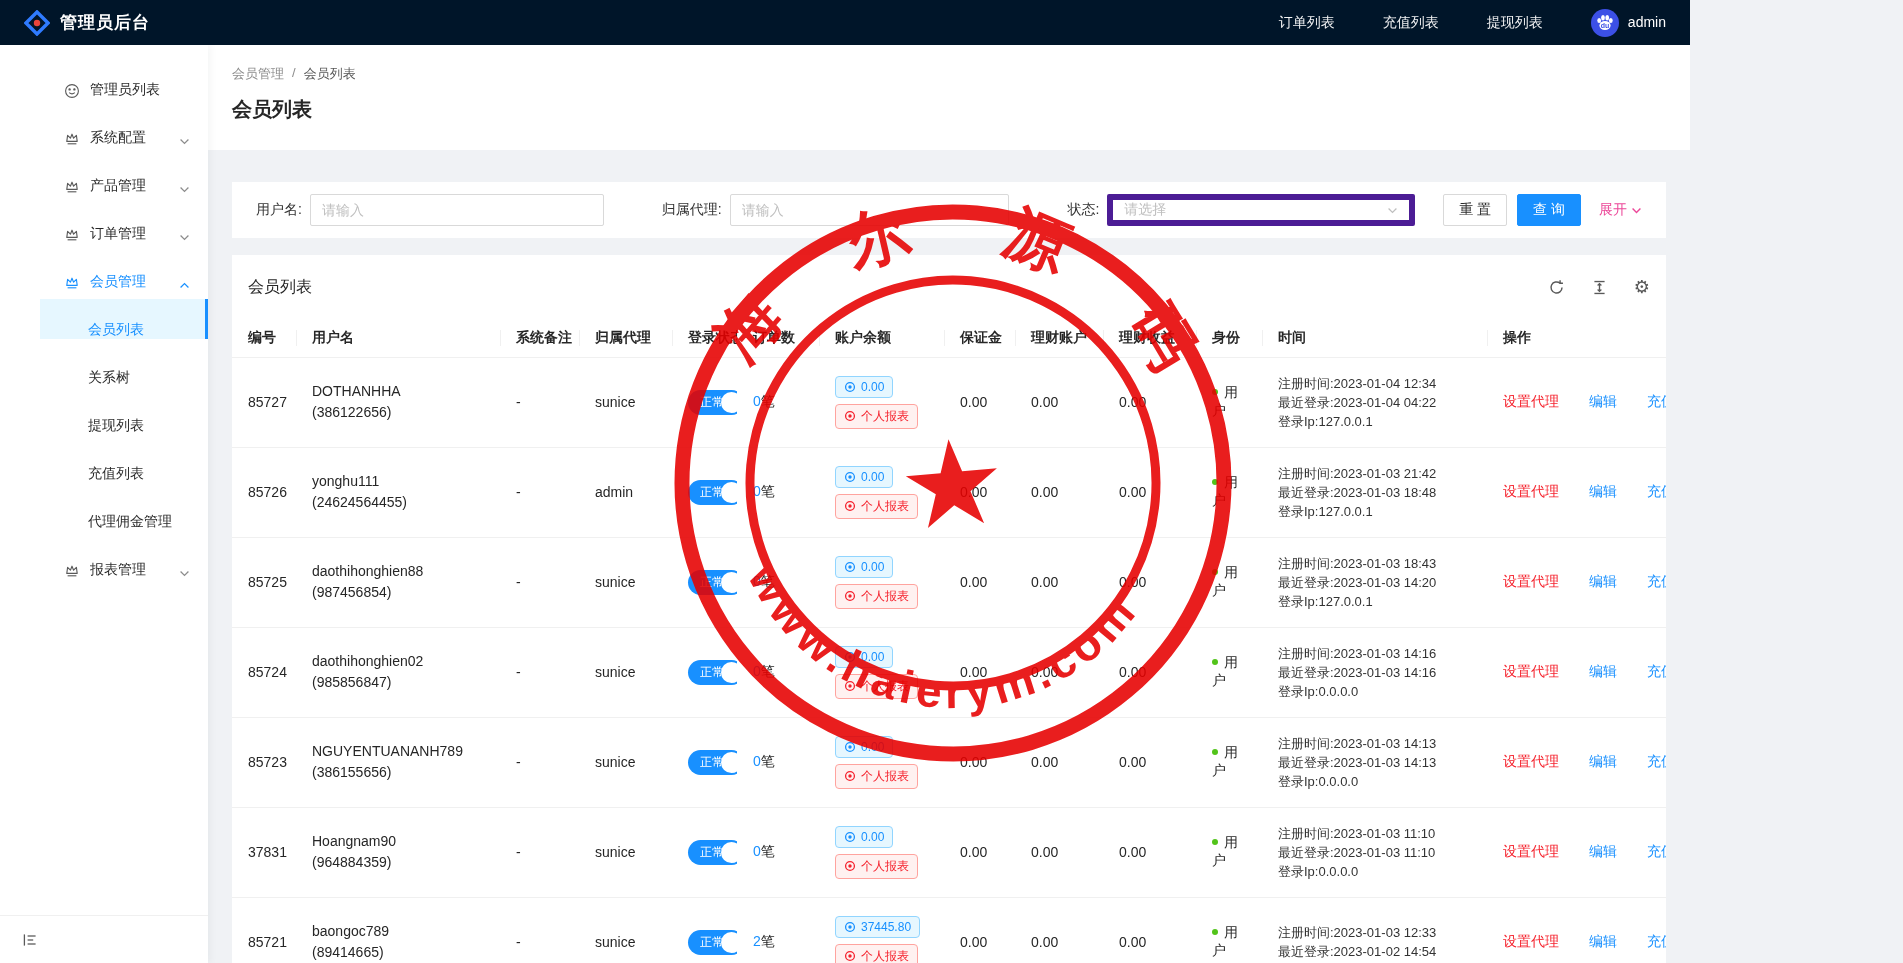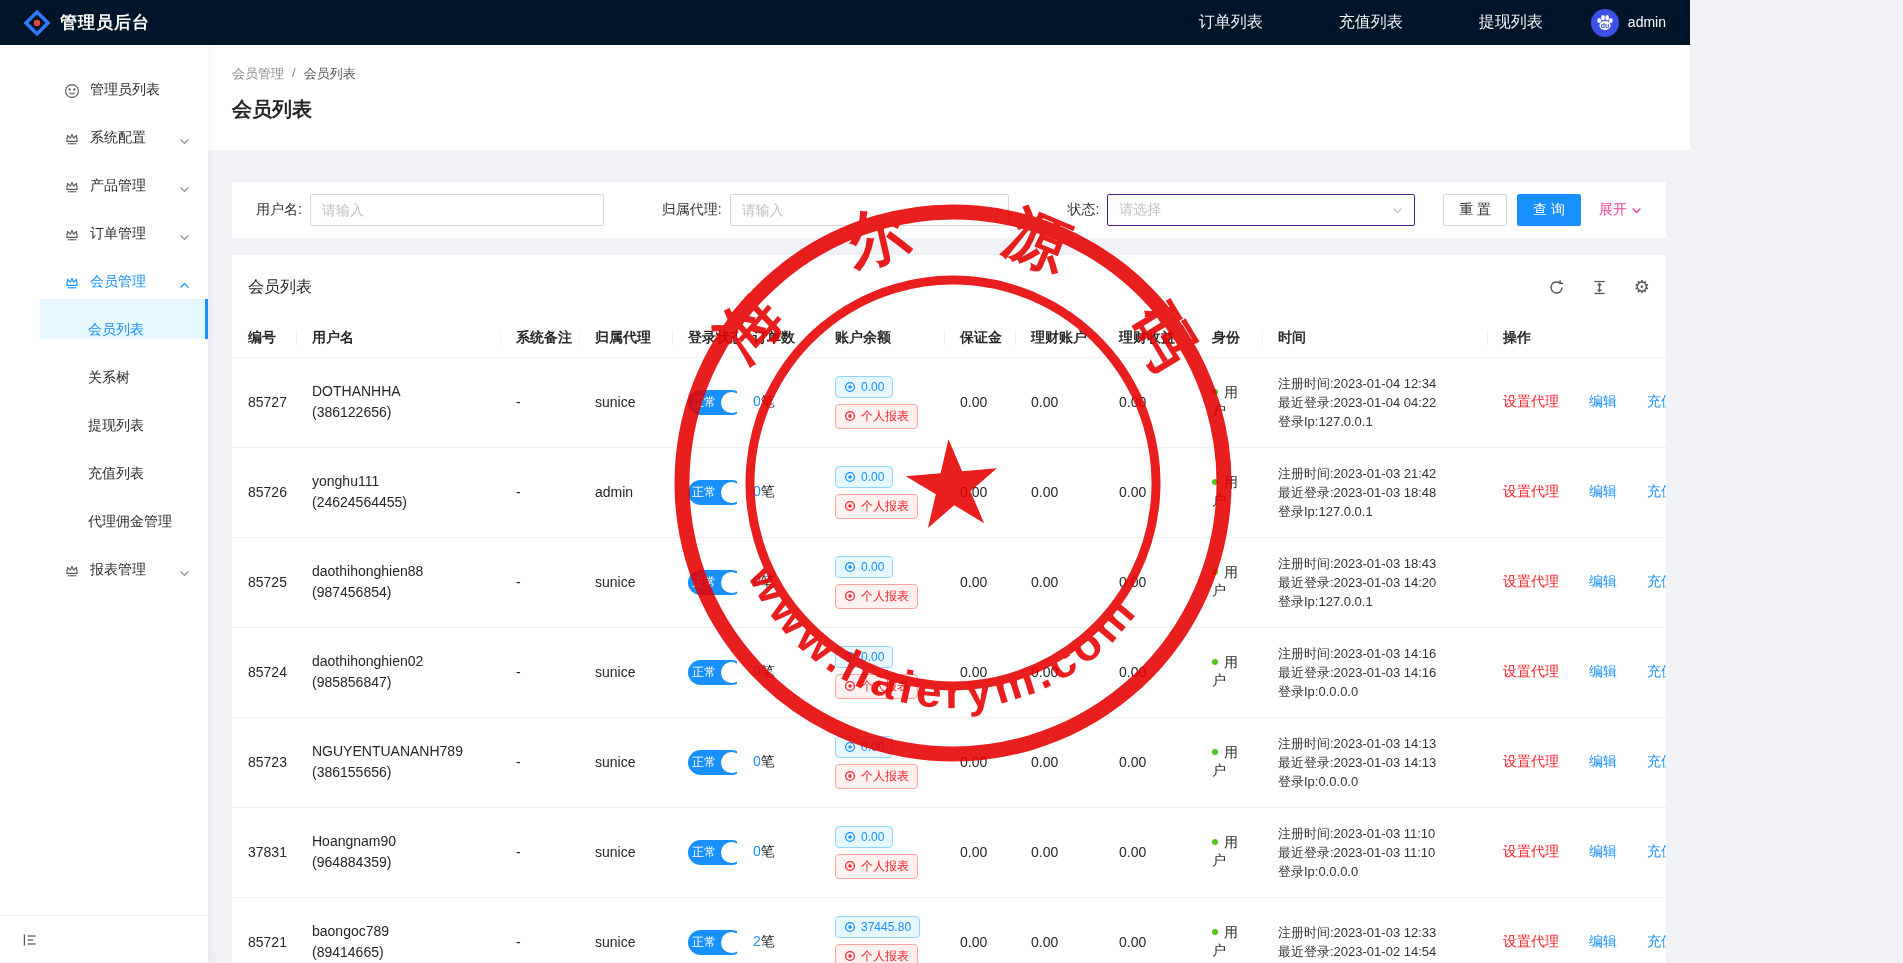--- a/index.html
+++ b/index.html
@@ -6,21 +6,21 @@
   html,body { width:1903px; height:963px; overflow:hidden;
     font-family:"Liberation Sans", sans-serif; background:#f0f2f5; color:#262626; }
   .page { position:relative; width:1690px; height:963px; overflow:hidden; }
 
   
   .navbar { position:absolute; top:0; left:0; right:0; height:45px; background:#001529;
     display:flex; align-items:center; padding:0 24px; z-index:20; }
   .logo-wrap { display:flex; align-items:center; gap:10px; }
   .app-title { color:#fff; font-size:17px; font-weight:bold; letter-spacing:1px; }
   .nav-right { margin-left:auto; display:flex; align-items:center; gap:48px; }
-  .nav-link { color:rgba(255,255,255,.95); font-size:16px; cursor:pointer;margin-left:28px; }
+  .nav-link { color:rgba(255,255,255,.95); font-size:14px; cursor:pointer; }
   .nav-user { display:flex; align-items:center; gap:9px; cursor:pointer; }
   .nav-user .uname { color:#fff; font-size:14px; }
 
   
   .sidebar { position:absolute; top:45px; left:0; bottom:0; width:208px; background:#fff;
     box-shadow:2px 0 8px rgba(29,35,41,.05); z-index:10; padding-top:14px; }
   .menu-item { height:40px; margin-bottom:8px; display:flex; align-items:flex-end;
     padding:0 18px 0 24px; font-size:14px; color:rgba(0,0,0,.85); cursor:pointer; position:relative;margin-left:40px; }
   .menu-item .mi-icon { width:16px; height:16px; margin-right:10px; display:inline-flex; color:#595959; }
   .menu-item .chev { margin-left:auto; display:inline-flex; color:#8c8c8c; }
@@ -47,21 +47,21 @@
     padding:32px 24px 0; }
 
   .filter-card { background:#fff; height:56px; display:flex; align-items:center;
     padding:0 24px; margin-bottom:17px; }
   .filter-left { display:flex; flex:1; gap:58px; align-items:center; }
   .f-group { display:flex; align-items:center; flex:1; }
   .f-label { font-size:14px; color:#333; white-space:nowrap; margin-right:8px; }
   .f-input { flex:1; height:32px; border:1px solid #d9d9d9; border-radius:2px; padding:0 11px;
     font-size:14px; font-family:"Liberation Sans",sans-serif; color:#595959; outline:none; min-width:0; }
   .f-input::placeholder { color:#bfbfbf; }
-  .f-select { flex:1; height:32px; border:1px solid #4c1d95; border-radius:2px; padding:0 11px;
+  .f-select { flex:1; height:32px; border:6px solid #4c1d95; border-radius:2px; padding:0 11px;
     font-size:14px; color:#bfbfbf; display:flex; align-items:center; cursor:pointer; background:#fff; min-width:0; }
   .f-select .sel-chev { margin-left:auto; color:#bfbfbf; display:inline-flex; }
   .filter-btns { display:flex; align-items:center; gap:10px; margin-left:28px; }
   .btn { height:32px; padding:0 15px; border-radius:2px; font-size:14px; cursor:pointer;
     font-family:"Liberation Sans",sans-serif; }
   .btn-default { background:#fff; border:1px solid #d9d9d9; color:rgba(0,0,0,.85); }
   .btn-primary { background:#1890ff; border:1px solid #1890ff; color:#fff; }
   .expand-link { color:#ec4899; font-size:14px; display:flex; align-items:center; gap:4px;
     cursor:pointer; margin-left:8px; white-space:nowrap; }
 
@@ -77,21 +77,21 @@
   th { height:38px; text-align:left; padding:0 16px; border-bottom:1px solid #f0f0f0;
     color:rgba(0,0,0,.85); font-weight:bold; position:relative; white-space:nowrap; overflow:hidden; }
   th:not(:first-child)::before { content:''; position:absolute; left:0; top:11px; bottom:11px;
     width:1px; background:#f0f0f0; }
   td { height:90px; padding:8px 16px; border-bottom:1px solid #f0f0f0; vertical-align:middle;
     overflow:hidden; }
   .uname { line-height:21px; }
   .uacct { line-height:21px; }
   .switch { width:56px; height:25px; background:#1890ff; border-radius:100px; position:relative;
     display:flex; align-items:center; cursor:pointer; }
-  .sw-label { color:#fff; font-size:12px; margin-left:4px; }
+  .sw-label { color:#fff; font-size:12px; margin-left:12px; }
   .switch::after { content:''; position:absolute; top:2px; right:2px; width:21px; height:21px;
     border-radius:50%; background:#fff; }
   .ord-num { color:#1890ff; }
   .badge { display:inline-flex; align-items:center; gap:5px; font-size:12px; padding:3px 8px;
     border-radius:4px; border:1px solid; cursor:pointer; white-space:nowrap; }
   .badge + .badge, .badge-stack { margin-top:6px; }
   .badge-blue { background:#e6f7ff; border-color:#91d5ff; color:#1890ff; }
   .badge-red { background:#fff1f0; border-color:#ffa39e; color:#f5222d; }
   .badge .eye { display:inline-flex; }
   .dot { display:inline-block; width:6px; height:6px; border-radius:50%; background:#52c41a;

